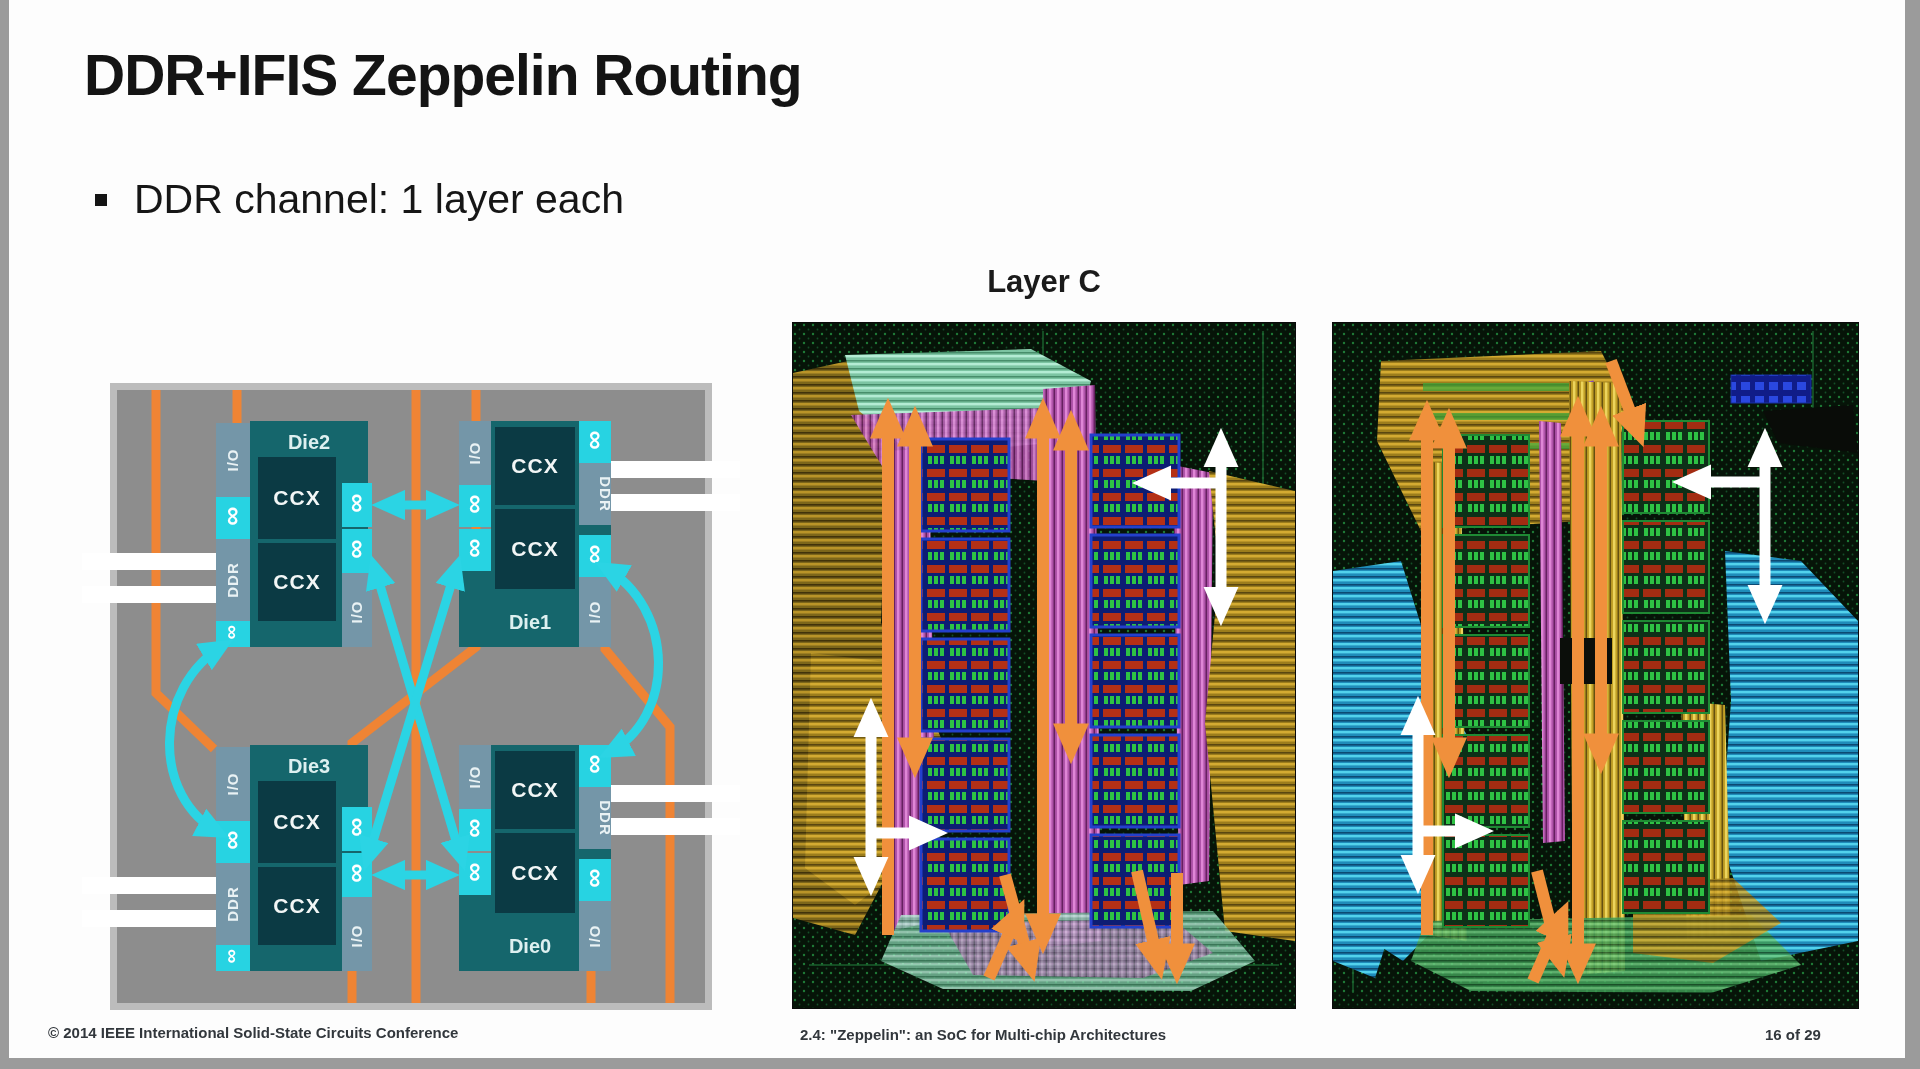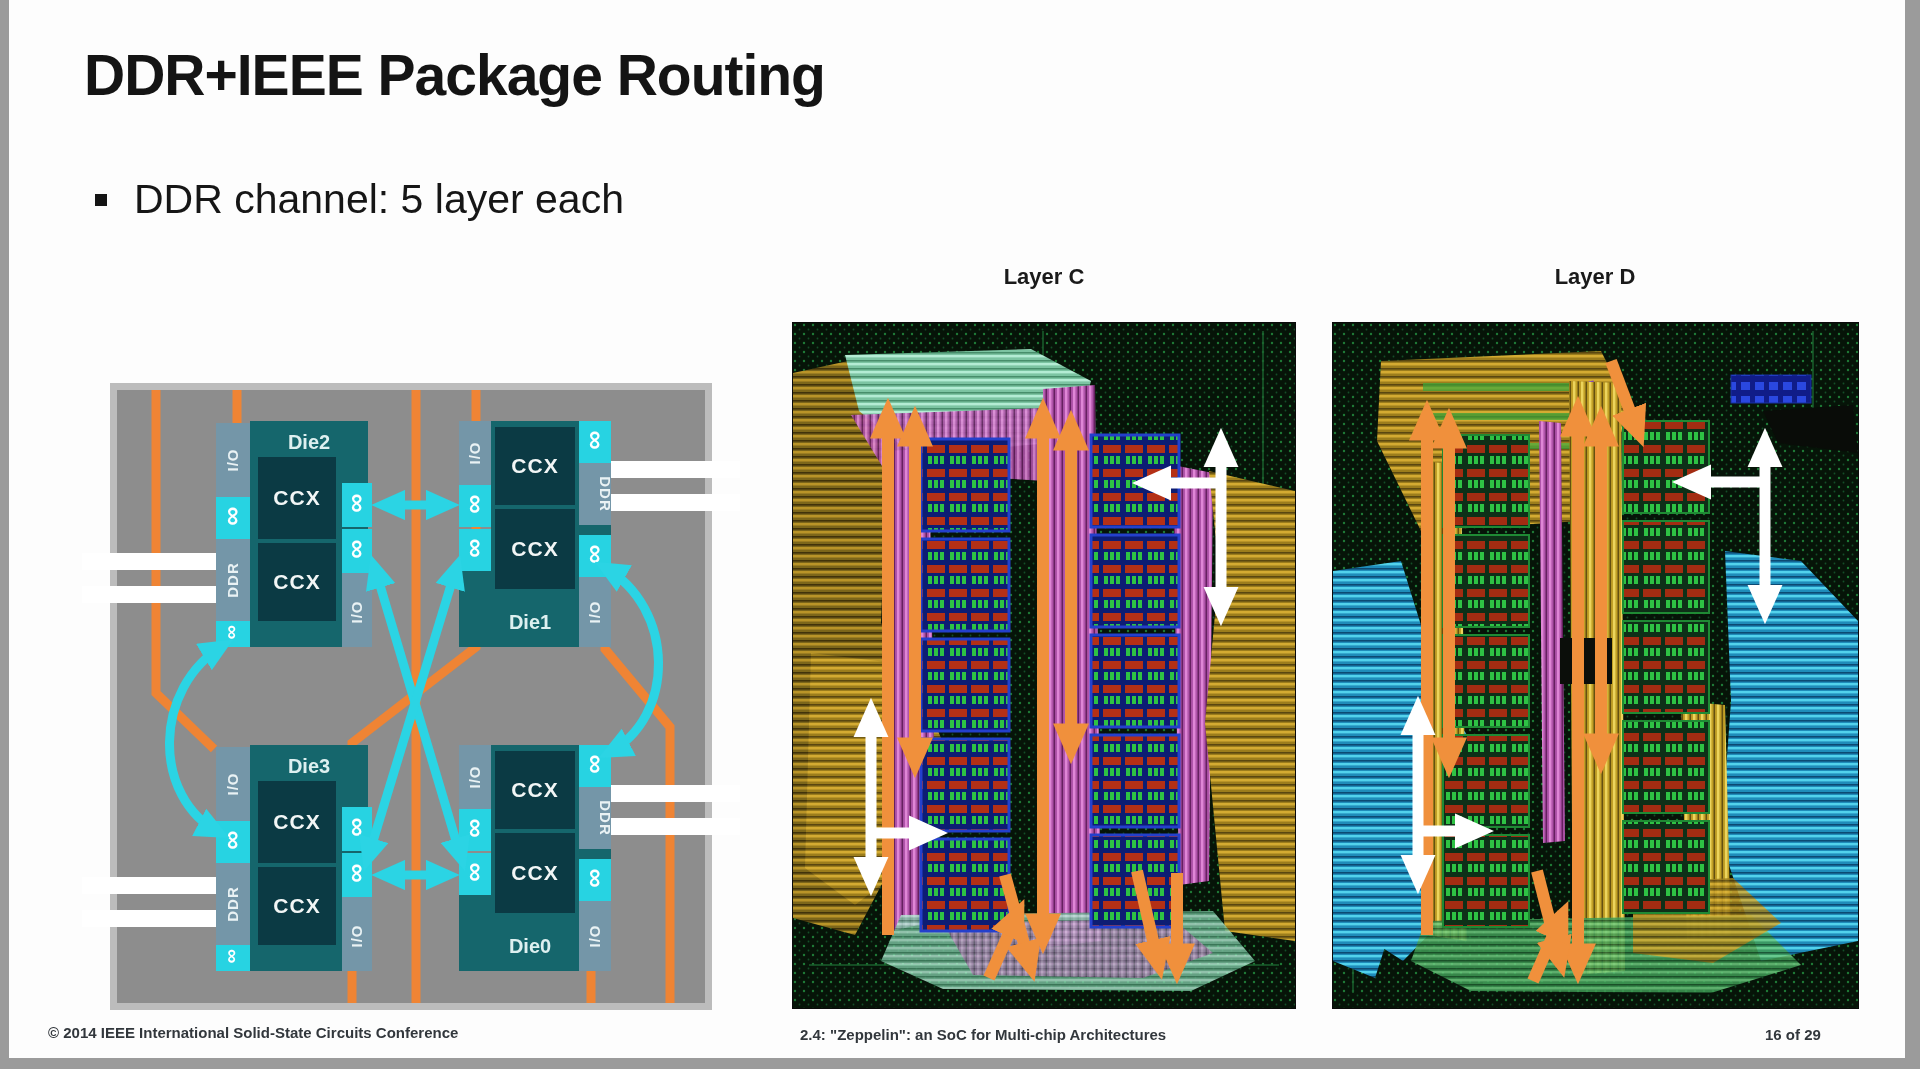--- a/index.html
+++ b/index.html
@@ -3,21 +3,21 @@
 <meta charset="utf-8">
 <style>
   html,body{margin:0;padding:0}
   body{width:1920px;height:1069px;background:#9b9b9b;font-family:"Liberation Sans",sans-serif;position:relative;overflow:hidden}
   .slide{position:absolute;left:9px;top:0;width:1896px;height:1058px;background:#fdfdfd}
   .title{position:absolute;left:75px;top:42px;font-size:57px;font-weight:bold;color:#141414;letter-spacing:-1px}
   .bullets{position:absolute;left:86px;top:176px}
   .brow{display:flex;align-items:center;height:47px;margin-bottom:14px}
   .bsq{width:12px;height:12px;background:#141414;margin-right:27px;flex:none}
   .btxt{font-size:41px;color:#161616}
-  .panel-label{position:absolute;top:264px;width:300px;text-align:center;font-size:22px;font-weight:bold;color:#1a1a1a}
+  .panel-label{position:absolute;top:264px;width:300px;text-align:center;font-size:31px;font-weight:bold;color:#1a1a1a}
   #lblC{left:885px}
   #lblD{left:1436px}
   .footer{position:absolute;font-size:15px;font-weight:bold;color:#32373c}
   #ftL{left:39px;top:1024px}
   #ftC{left:791px;top:1026px}
   #ftR{left:1756px;top:1026px}
   svg{position:absolute;display:block}
   #diagram{left:73px;top:383px}
   #layerC{left:784px;top:323px;box-shadow:0 0 0 1px #0a0a0a}
   #layerD{left:1324px;top:323px;box-shadow:0 0 0 1px #0a0a0a}
@@ -26,31 +26,30 @@
   .t-ccx{font-size:21px;font-weight:bold;fill:#f2f6f6;letter-spacing:1px}
   .t-side{font-size:15px;font-weight:bold;fill:#e9f2f4;letter-spacing:1px}
   .t-inf{font-size:27px;font-weight:bold;fill:#ffffff}
   .t-inf-s{font-size:20px;font-weight:bold;fill:#ffffff}
 </style>
 </head>
 <body>
 
 <div class="slide">
 
-  <div class="title">DDR+IEEE Package Routing</div>
+  <div class="title">DDR+IFIS Zeppelin Routing</div>
 
   <div class="bullets">
     <div class="brow">
       <span class="bsq"></span>
-      <span class="btxt">DDR channel: 5 layer each</span>
+      <span class="btxt">DDR channel: 1 layer each</span>
     </div>
   </div>
 
   <div class="panel-label" id="lblC">Layer C</div>
-  <div class="panel-label" id="lblD">Layer D</div>
 
   <svg id="diagram" width="658" height="627" viewBox="-28 0 658 627">
     <defs>
       <marker id="ca" markerWidth="3.8" markerHeight="3.4" refX="2.6" refY="1.7" orient="auto-start-reverse">
         <path d="M0,0 L3.8,1.7 L0,3.4 z" fill="#2bd4e4"></path>
       </marker>
     </defs>
 
     <rect x="0" y="0" width="602" height="627" fill="#bcbcbc"></rect>
     <rect x="7" y="7" width="588" height="613" fill="#8d8d8d"></rect>

